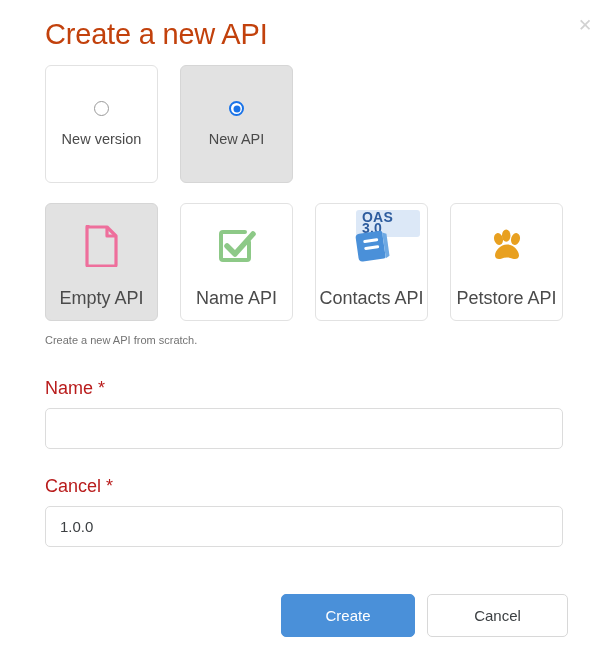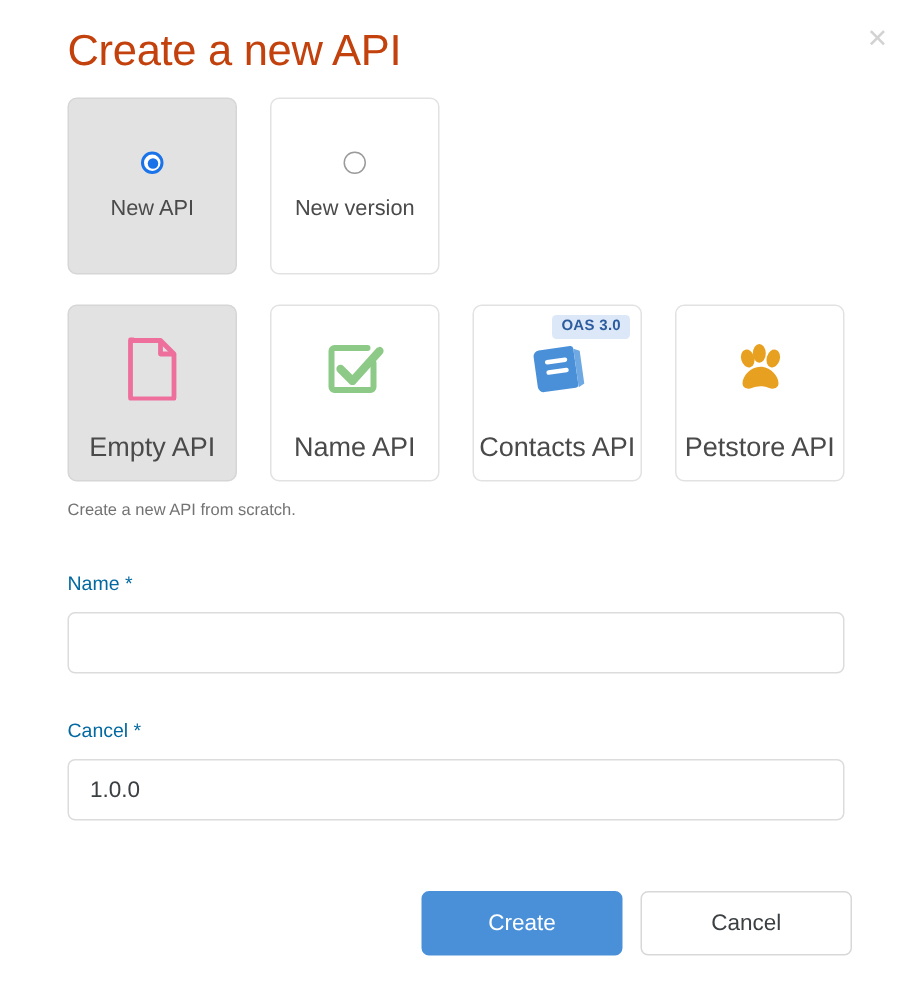--- a/index.html
+++ b/index.html
@@ -150,21 +150,21 @@
     color: #4a4a4a;
     line-height: 16px;
     white-space: nowrap;
   }
   .oas-badge {
     position: absolute;
     top: 6px;
     right: 7px;
     background: #dce8f7;
     color: #2d5c9e;
-    font-size: 10px;
+    font-size: 14px;
     font-weight: bold;
     padding: 2px 6px 3px 6px;
     border-radius: 3px;
     line-height: 11px;
     letter-spacing: 0.2px;
     margin-left: 40px;
   }
 
   
   .description {
@@ -178,22 +178,22 @@
 
   
   .field {
     position: absolute;
     left: 45px;
     width: 523px;
   }
   .field-name { top: 380px; }
   .field-version { top: 478px; }
   .field-label {
-    font-size: 13px;
-    color: #0369a1;
+    font-size: 18px;
+    color: #b91c1c;
     line-height: 17px;
     margin-bottom: 11px;
   }
   .field-input {
     display: block;
     width: 518px;
     height: 41px;
     border: 1px solid #dcdcdc;
     border-radius: 5px;
     background: #ffffff;
@@ -239,28 +239,28 @@
 <body>
 
 <div class="dialog">
 
   <h1 class="dialog-title">Create a new API</h1>
 
   <button class="close-btn">✕</button>
 
   <div class="mode-row">
 
+    <div class="mode-card">
+      <span class="radio"></span>
+      <span class="mode-label">New version</span>
+    </div>
+
     <div class="mode-card selected">
       <span class="radio checked"></span>
       <span class="mode-label">New API</span>
-    </div>
-
-    <div class="mode-card">
-      <span class="radio"></span>
-      <span class="mode-label">New version</span>
     </div>
 
   </div>
 
   <div class="tpl-row">
 
     <div class="tpl-card selected">
       <span class="tpl-icon">
         <svg width="34" height="42" viewBox="0 0 34 42" aria-hidden="true">
           <path d="M3 2 h19 l9 9 v29 a1 1 0 0 1 -1 1 h-27 a1 1 0 0 1 -1 -1 v-38 a1 1 0 0 1 1 -1 z" fill="none" stroke="#ee6f9c" stroke-width="3.2" stroke-linejoin="round"></path>

